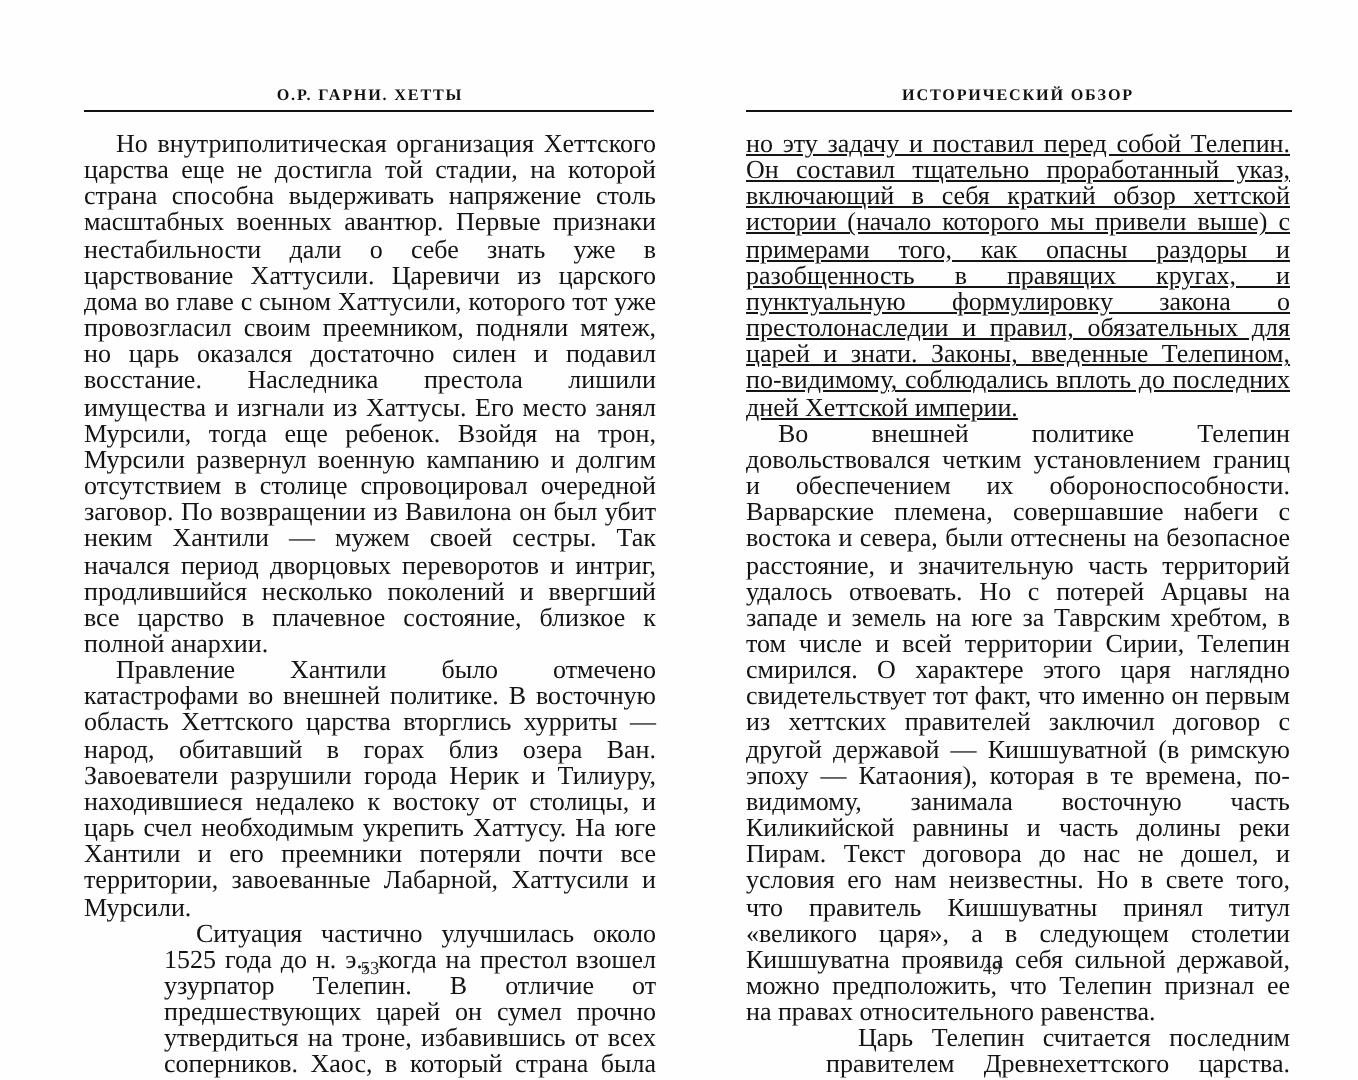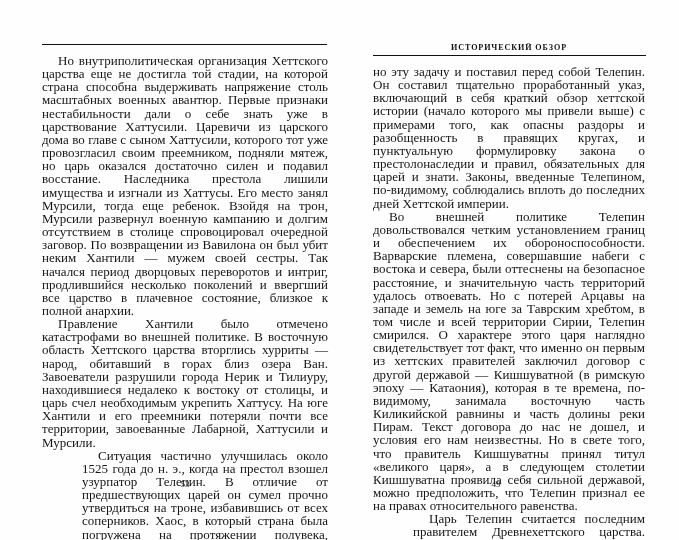--- a/index.html
+++ b/index.html
@@ -69,20 +69,21 @@
   .page-left .body-text { width: 286px; }
   .page-right .body-text { width: 272px; }
 
   .body-text p {
     margin: 0;
     text-indent: 16px;
     text-align: justify;
   }
   .body-text p.cont {
     text-indent: 0;
+    text-decoration: underline;
   }
   .body-text p:last-child {
     text-align: justify;
     margin-left: 40px;
   }
   .folio {
     position: absolute;
     font-size: 9.2px;
     color: #222;
     text-align: center;
@@ -98,20 +99,21 @@
     height: 540px;
     background: transparent;
   }
 </style>
 </head>
 <body>
 
 <div class="spread">
 
   <div class="page page-left">
+    <div class="running-head">О.Р. ГАРНИ. ХЕТТЫ</div>
     <hr class="head-rule">
     <div class="body-text">
       <p>Но внутриполитическая организация Хеттского царства еще не достигла той стадии, на которой страна способна выдерживать напряжение столь масштабных военных авантюр. Первые признаки нестабильности дали о себе знать уже в царствование Хаттусили. Царевичи из царского дома во главе с сыном Хаттусили, которого тот уже провозгласил своим преемником, подняли мятеж, но царь оказался достаточно силен и подавил восстание. Наследника престола лишили имущества и изгнали из Хаттусы. Его место занял Мурсили, тогда еще ребенок. Взойдя на трон, Мурсили развернул военную кампанию и долгим отсутствием в столице спровоцировал очередной заговор. По возвращении из Вавилона он был убит неким Хантили — мужем своей сестры. Так начался период дворцовых переворотов и интриг, продлившийся несколько поколений и ввергший все царство в плачевное состояние, близкое к полной анархии.</p>
       <p>Правление Хантили было отмечено катастрофами во внешней политике. В восточную область Хеттского царства вторглись хурриты — народ, обитавший в горах близ озера Ван. Завоеватели разрушили города Нерик и Тилиуру, находившиеся недалеко к востоку от столицы, и царь счел необходимым укрепить Хаттусу. На юге Хантили и его преемники потеряли почти все территории, завоеванные Лабарной, Хаттусили и Мурсили.</p>
       <p>Ситуация частично улучшилась около 1525 года до н. э., когда на престол взошел узурпатор Телепин. В отличие от предшествующих царей он сумел прочно утвердиться на троне, избавившись от всех соперников. Хаос, в который страна была погружена на протяжении полувека, продемонстрировал необходимость закона о престолонаследии и прочих неотложных мер по укреплению хеттского государства изнутри. Имен-</p>
     </div>
   </div>
 
   <div class="gutter-shade"></div>
 

